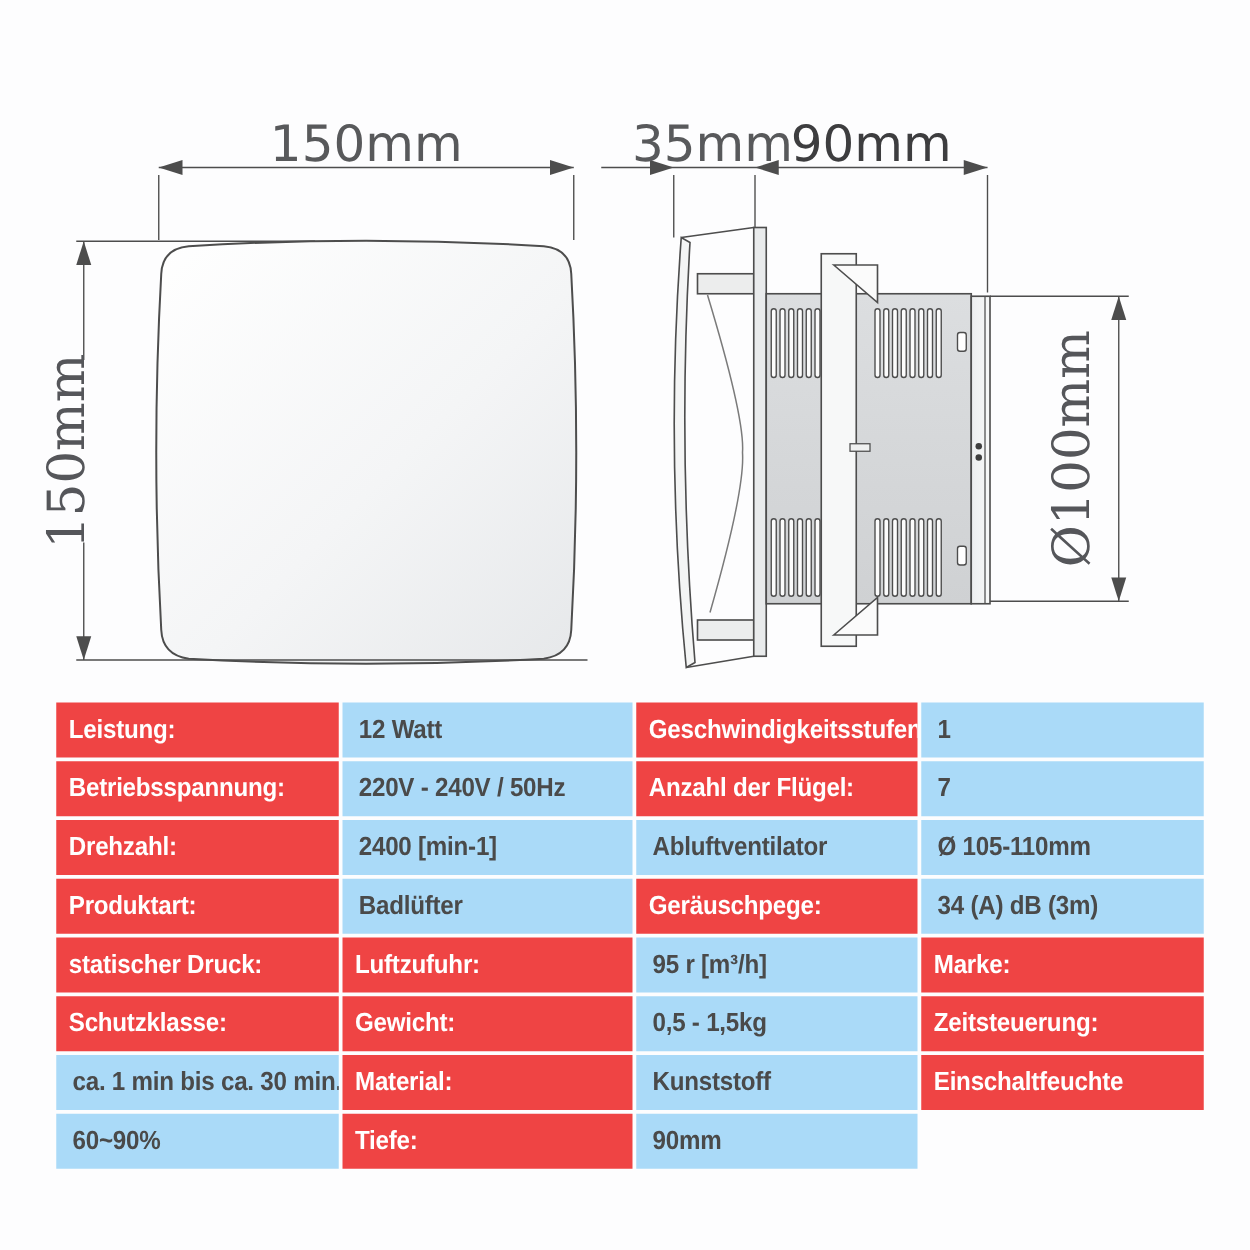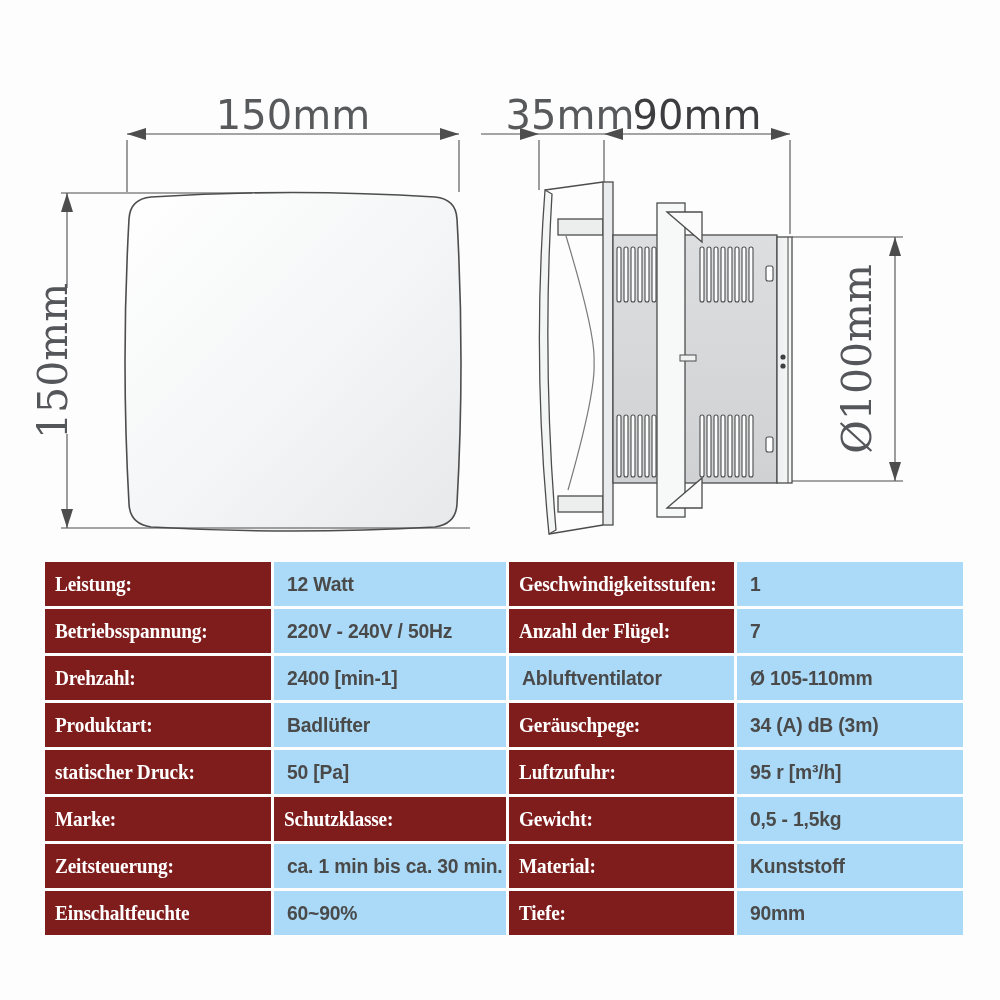--- a/index.html
+++ b/index.html
@@ -23,21 +23,21 @@
     grid-auto-rows:44px;
     gap:3px;
     background:transparent;
   }
   .cell { display:flex; align-items:center; overflow:hidden; }
   .cell span {
     display:inline-block; white-space:nowrap;
     transform:scaleX(0.92); transform-origin:0 50%;
     font-weight:bold; font-size:21px; letter-spacing:-0.2px;
   }
-  .cell.label { background:#7f1d1d; color:#FFFFFF; padding-left:10px;font-family:Liberation Serif, serif; }
+  .cell.label { background:#ef4444; color:#FFFFFF; padding-left:10px; }
   .cell.value { background:#AADAF8; color:#4A4A4A; padding-left:13px; }
 </style>
 </head>
 <body>
 
 <div class="screen">
 
   <div class="drawing-wrap">
     <svg width="1000" height="558" viewBox="0 0 1000 558">
       <defs>
@@ -227,23 +227,20 @@
 
     <div class="cell label">
         <span>Geräuschpege:</span>
       </div>
     <div class="cell value">
         <span>34 (A) dB (3m)</span>
       </div>
     <div class="cell label">
         <span>statischer Druck:</span>
       </div>
-    <div class="cell value">
-        <span>50 [Pa]</span>
-      </div>
 
     <div class="cell label">
         <span>Luftzufuhr:</span>
       </div>
     <div class="cell value">
         <span>95 r [m³/h]</span>
       </div>
     <div class="cell label">
         <span>Marke:</span>
       </div>

